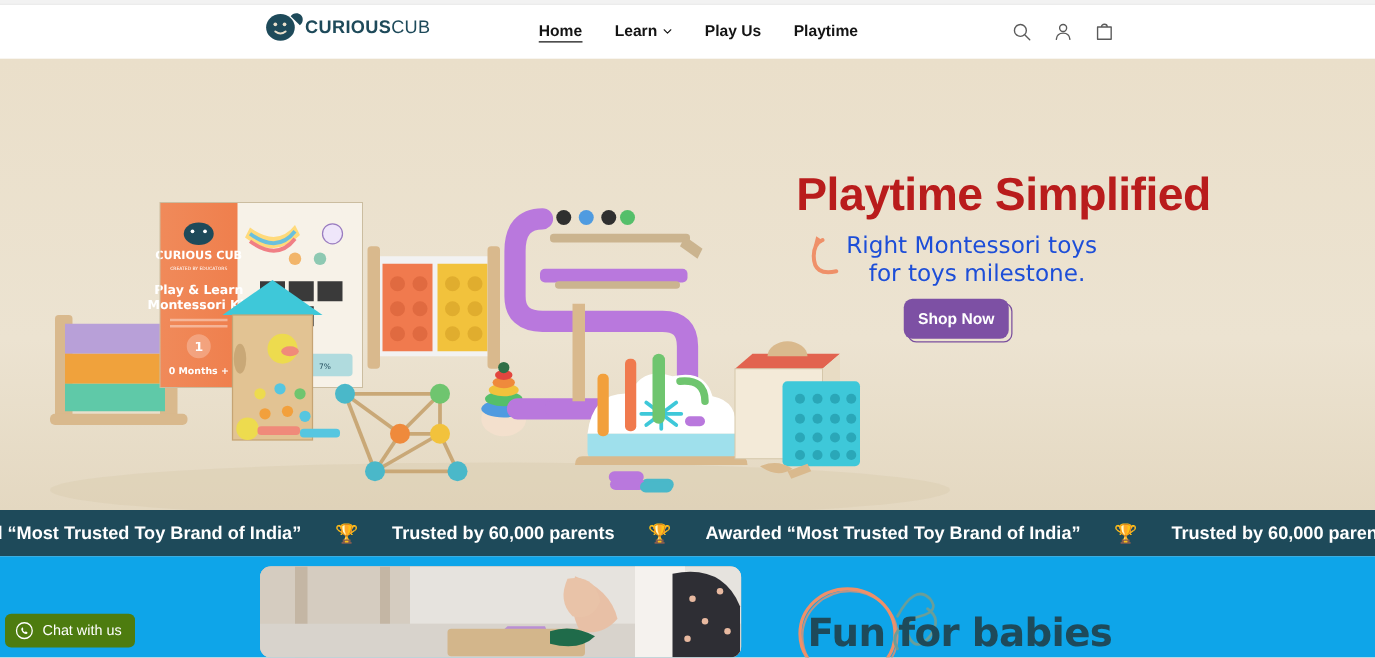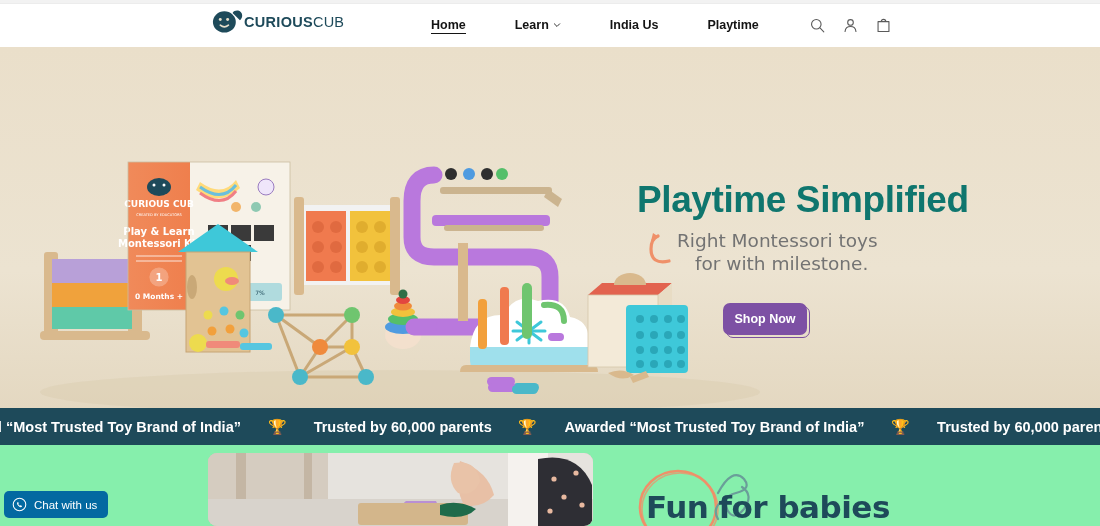--- a/index.html
+++ b/index.html
@@ -26,21 +26,21 @@
   }
   .logo-face { width:36px; height:27px; display:block; }
   .logo-text {
     font-size:14.5px; font-weight:800; letter-spacing:.3px;
     color:#1e4a5a; line-height:1; margin-top:1px; white-space:nowrap;
   }
   .logo-text .light { font-weight:400; letter-spacing:.2px; }
 
   .nav {
     position:absolute; left:431px; top:0; height:43px;
-    display:flex; align-items:center; gap:49px;
+    display:flex; align-items:center; gap:26px;
   }
   .nav-item {
     font-size:12.5px; font-weight:700; color:#141414;
     display:flex; align-items:center; gap:4px;
     padding-bottom:1px; cursor:pointer; white-space:nowrap;
   }
   .nav-item.active { border-bottom:1.6px solid #141414; }
   .chev { width:8px; height:8px; display:block; }
 
   .actions {
@@ -55,32 +55,32 @@
     background:#e9dfcb;
   }
 
   
   .scene { position:absolute; inset:0; }
 
   .hero-copy {
     position:absolute; left:637px; top:90px; width:300px;
   }
   .hero-title {
-    font-size:37px; font-weight:700; color:#0f766e;
-    letter-spacing:-.4px; line-height:1; white-space:nowrap;margin-top:44px;
+    font-size:37px; font-weight:700; color:#b91c1c;
+    letter-spacing:-.4px; line-height:1; white-space:nowrap;
   }
   .hero-sub-row { position:relative; margin-top:12px; padding-left:40px; }
   .arrow { position:absolute; left:6px; top:2px; width:30px; height:32px; }
   .hero-sub {
-    font-size:18.5px; color:#737373; line-height:1.22;
+    font-size:18.5px; color:#1d4ed8; line-height:1.22;
     font-family:"DejaVu Sans", sans-serif; font-weight:500;
   }
   .hero-sub .l2 { display:block; padding-left:18px; }
 
-  .shop-btn-wrap { position:relative; margin-top:28px; margin-left:86px; width:84px; height:32px; }
+  .shop-btn-wrap { position:relative; margin-top:8px; margin-left:86px; width:84px; height:32px; }
   .shop-btn-shadow {
     position:absolute; left:3px; top:3px; width:84px; height:32px;
     border:1.5px solid #7a4f9e; border-radius:7px; background:transparent;
   }
   .shop-btn {
     position:absolute; left:0; top:0; width:84px; height:32px;
     background:#7d50a4; color:#fff; border:none; border-radius:7px;
     font-size:12.5px; font-weight:700; cursor:pointer;
     font-family:"Liberation Sans", sans-serif;
   }
@@ -91,39 +91,39 @@
     display:flex; align-items:center; white-space:nowrap;
   }
   .marquee-track { display:flex; align-items:center; margin-left:-84px; }
   .mq-item {
     color:#ffffff; font-size:14.5px; font-weight:700;
     padding:0 25px; white-space:nowrap;
   }
   .mq-sep { font-size:15px; padding:0 2px; }
 
   
-  .lower { position:relative; height:81px; background:#86efac; }
+  .lower { position:relative; height:81px; background:#0ea5e9; }
   .video-card {
     position:absolute; left:208px; top:8px;
     width:385px; height:73px; border-radius:9px;
     overflow:hidden; background:#cfc8c2; cursor:pointer;
   }
   .fun-block { position:absolute; left:626px; top:10px; width:420px; height:72px; }
   .fun-svg { position:absolute; left:0; top:0; }
   .fun-text {
     position:absolute; left:20px; top:34px;
     font-size:31px; font-weight:800; color:#1e4a5a;
     font-family:"DejaVu Sans", sans-serif; letter-spacing:-.5px;
     white-space:nowrap;
   }
 
   
   .wa {
     position:absolute; left:4px; bottom:8px;
-    height:27px; background:#0369a1; border-radius:5px;
+    height:27px; background:#4d7c0f; border-radius:5px;
     display:flex; align-items:center; gap:7px;
     padding:0 11px 0 8px; cursor:pointer;
   }
   .wa-icon { width:15px; height:15px; display:block; }
   .wa-label { color:#fff; font-size:11.5px; font-weight:400; white-space:nowrap; }
 </style>
 </head>
 <body>
 
 <div class="top-strip"></div>
@@ -145,21 +145,21 @@
     <div class="nav-item active">
       <span>Home</span>
     </div>
     <div class="nav-item">
       <span>Learn</span>
       <svg class="chev" viewBox="0 0 12 12">
         <path d="M2 4.2 6 8.2 10 4.2" stroke="#141414" stroke-width="1.3" fill="none" stroke-linecap="round" stroke-linejoin="round"></path>
       </svg>
     </div>
     <div class="nav-item">
-      <span>India Us</span>
+      <span>Play Us</span>
     </div>
     <div class="nav-item">
       <span>Playtime</span>
     </div>
   </nav>
 
   <div class="actions">
     <svg class="act-icon" viewBox="0 0 20 20">
       <circle cx="8.6" cy="8.6" r="5.6" stroke="#5a5a5a" stroke-width="1.3" fill="none"></circle>
       <path d="M12.9 12.9 17.4 17.4" stroke="#5a5a5a" stroke-width="1.3" stroke-linecap="round"></path>
@@ -371,21 +371,21 @@
   <div class="hero-copy">
     <div class="hero-title">Playtime Simplified</div>
 
     <div class="hero-sub-row">
       <svg class="arrow" viewBox="0 0 30 32">
         <path d="M26 29 q-18 4 -18 -12 q0 -10 7 -13" stroke="#ef9069" stroke-width="3.2" fill="none" stroke-linecap="round"></path>
         <path d="M10 1 l6 4 l-8 4z" fill="#ef9069"></path>
       </svg>
       <div class="hero-sub">
         <span>Right Montessori toys</span>
-        <span class="l2">for with milestone.</span>
+        <span class="l2">for toys milestone.</span>
       </div>
     </div>
 
     <div class="shop-btn-wrap">
       <div class="shop-btn-shadow"></div>
       <button class="shop-btn">Shop Now</button>
     </div>
   </div>
 </section>
 

